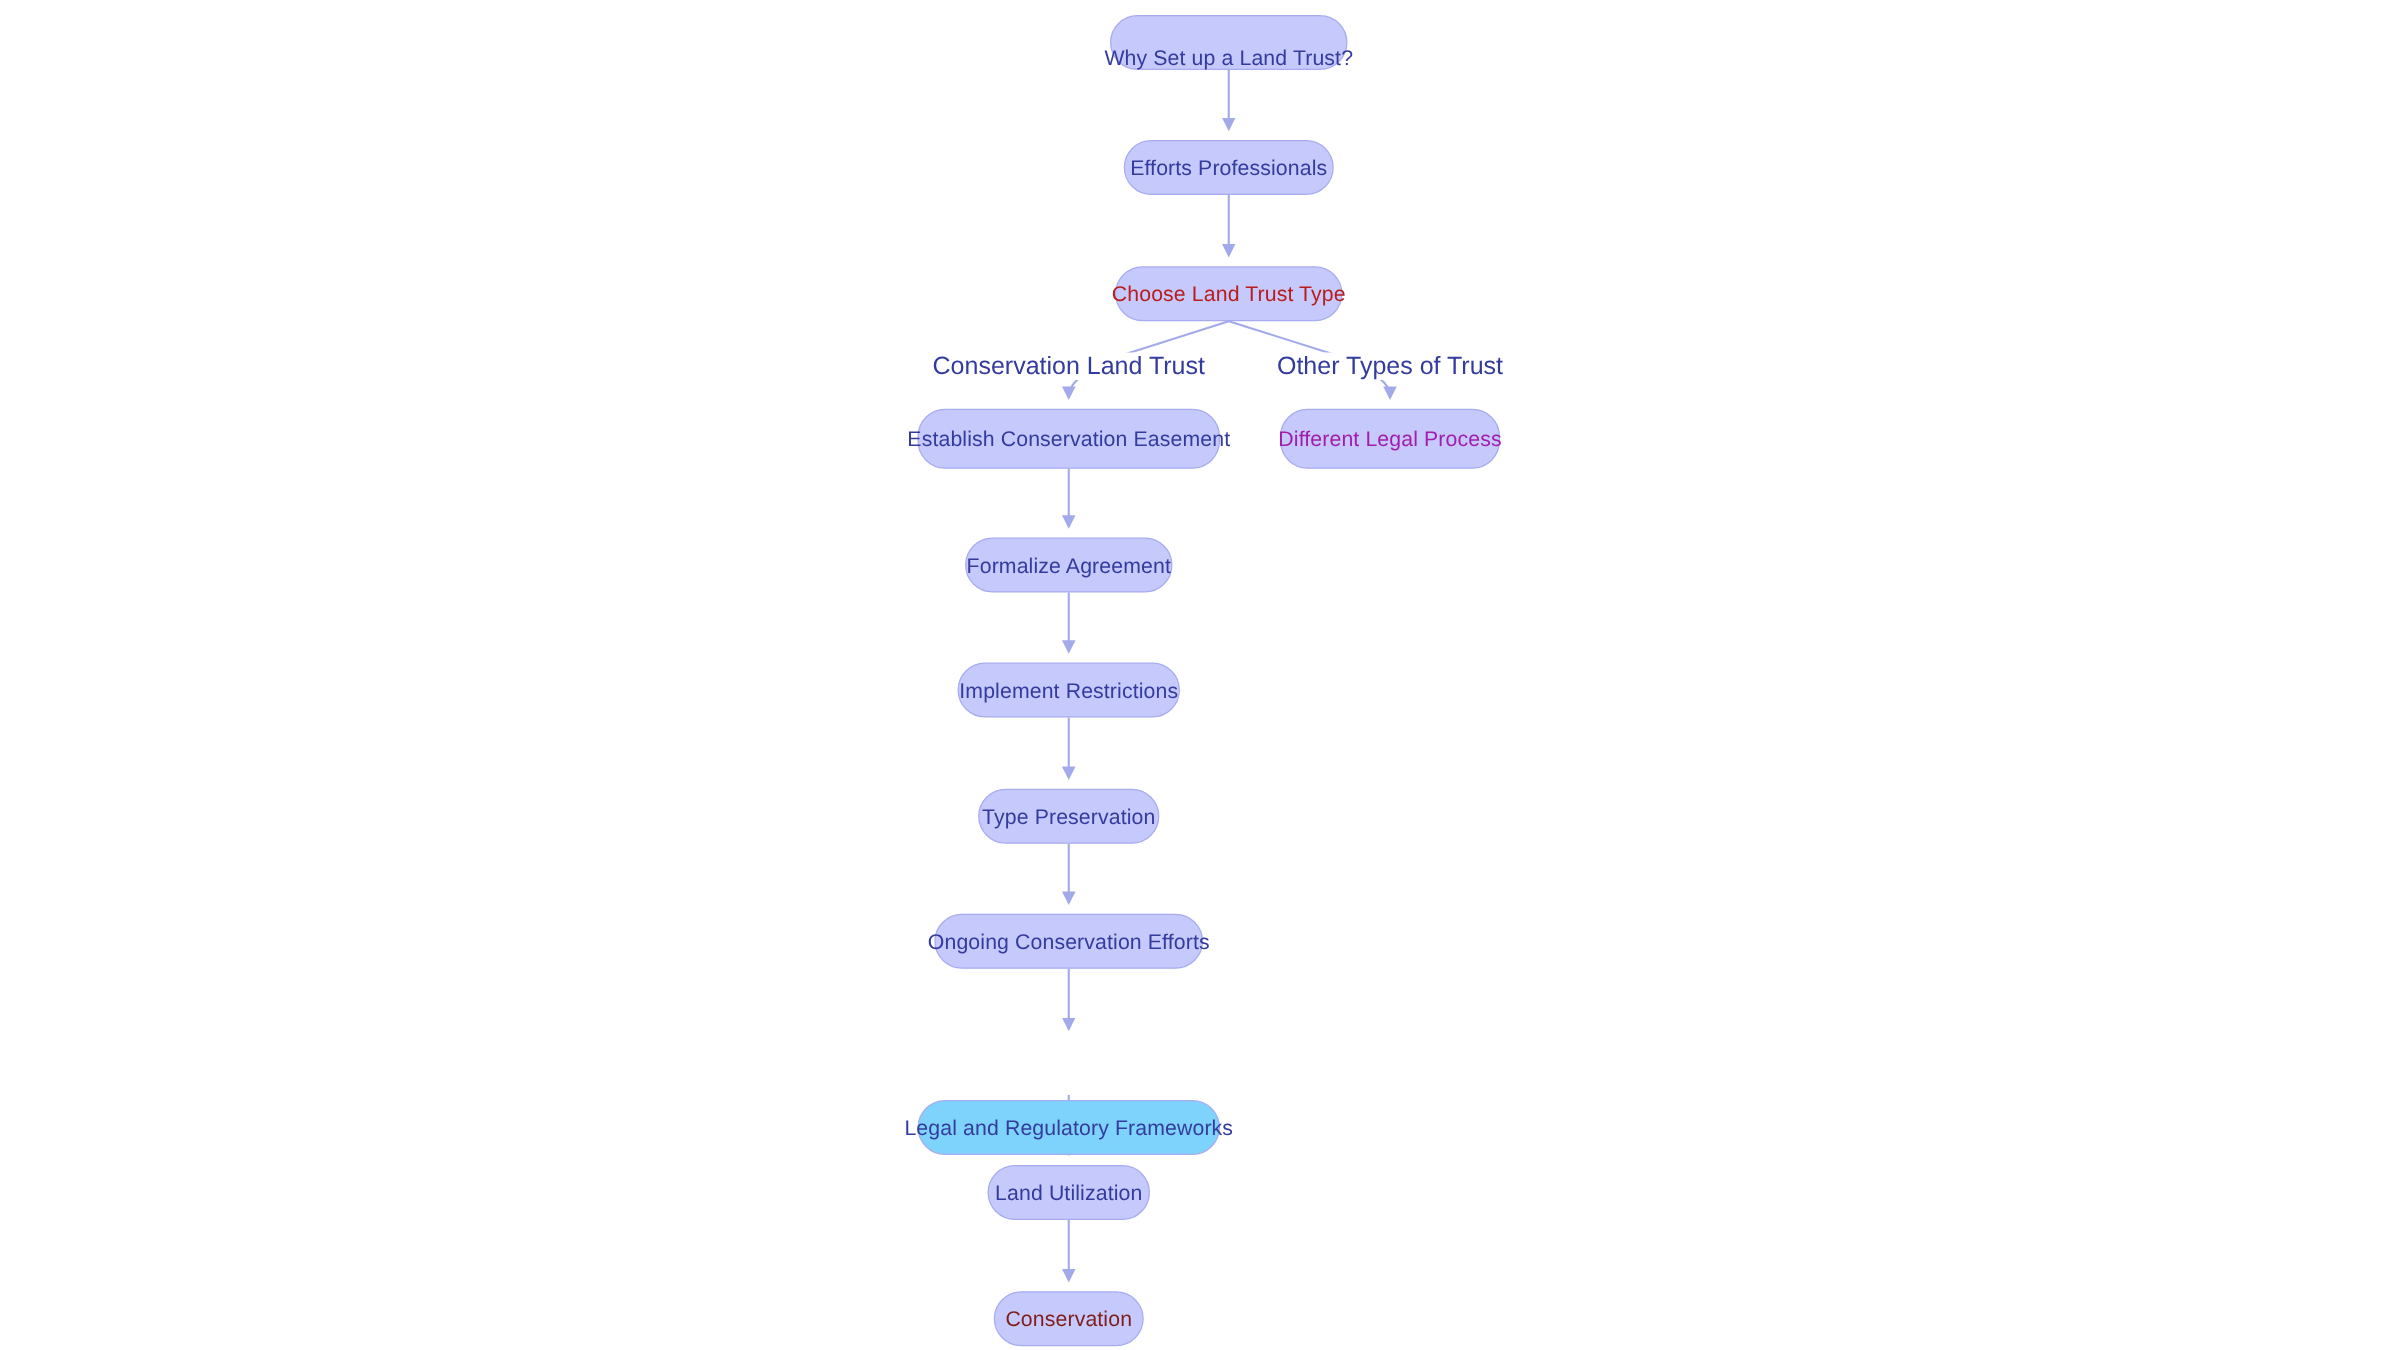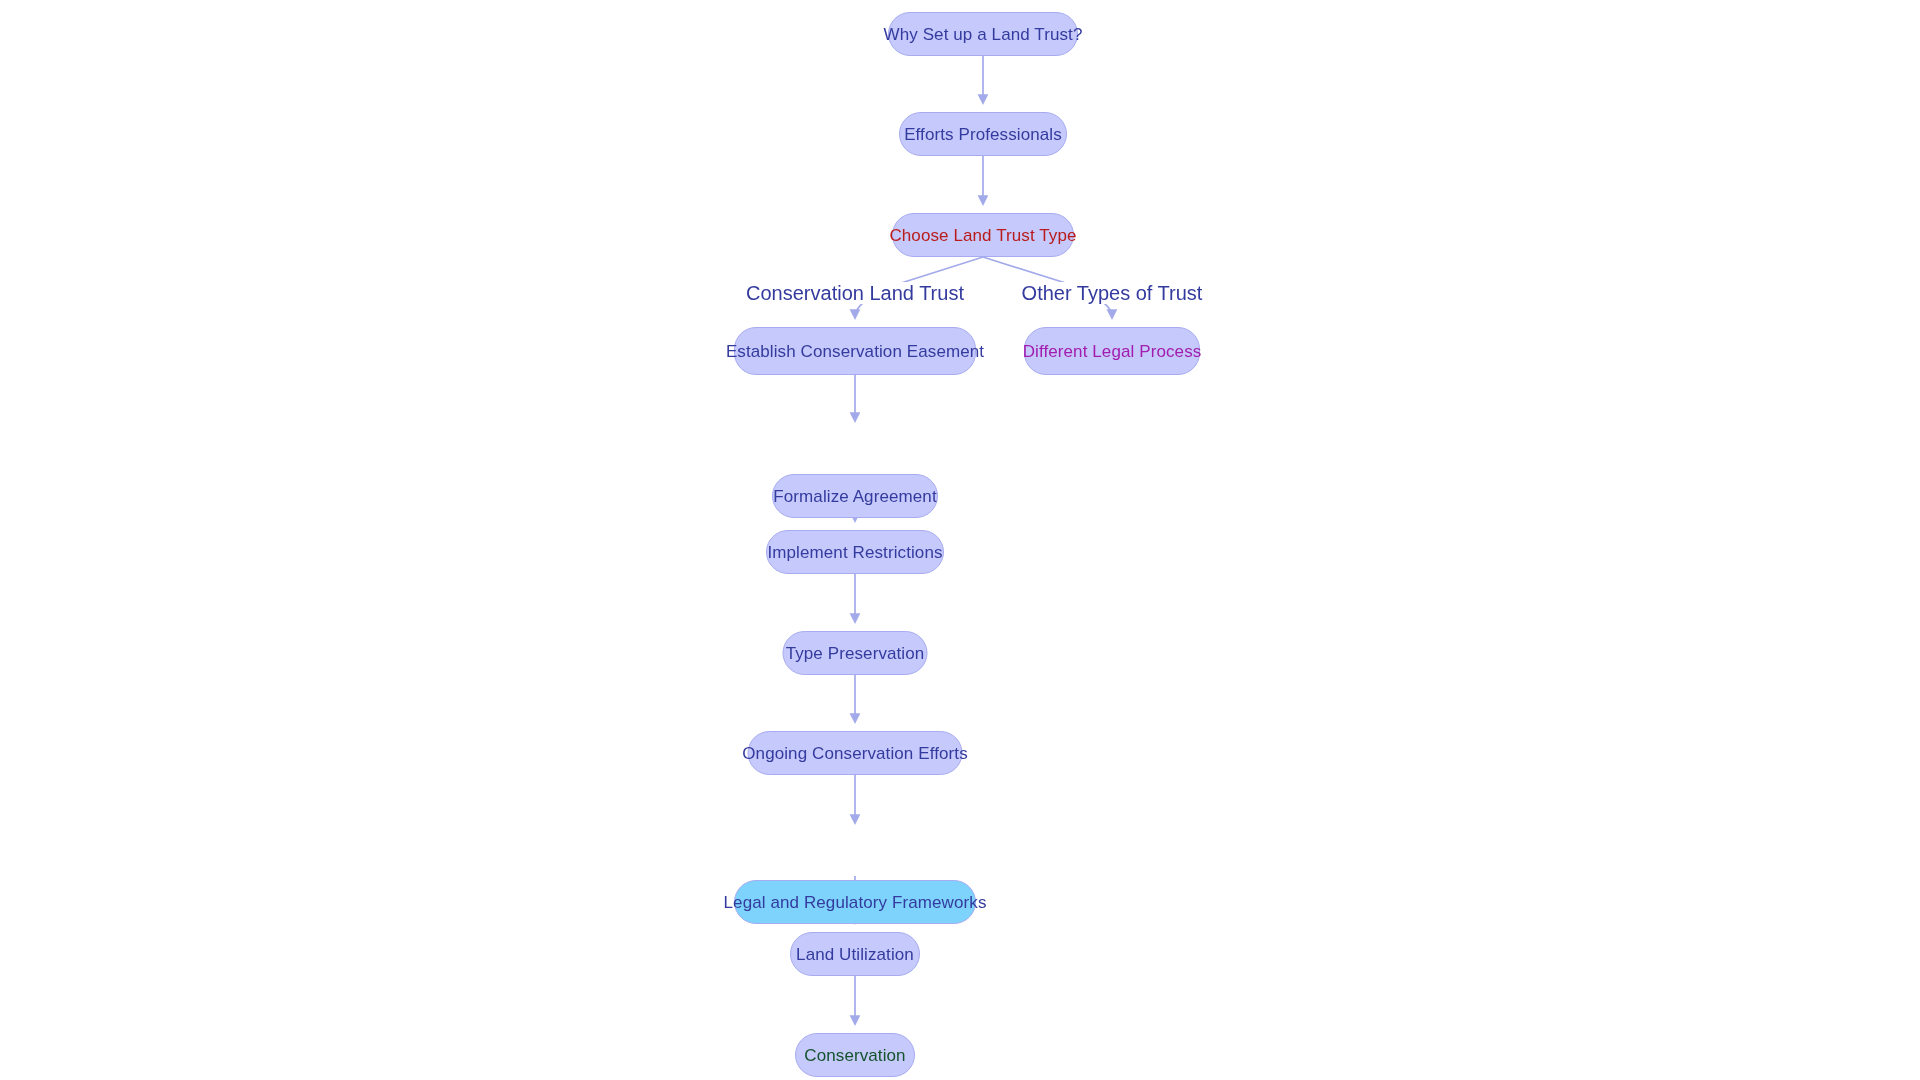--- a/index.html
+++ b/index.html
@@ -76,54 +76,54 @@
         <path d="M855,375 L855,421" fill="none" stroke="#a3aaea" stroke-width="1.7" marker-end="url(#arrowhead)"></path>
         <path d="M855,474 L855,521" fill="none" stroke="#a3aaea" stroke-width="1.7" marker-end="url(#arrowhead)"></path>
         <path d="M855,574 L855,622" fill="none" stroke="#a3aaea" stroke-width="1.7" marker-end="url(#arrowhead)"></path>
         <path d="M855,675 L855,722" fill="none" stroke="#a3aaea" stroke-width="1.7" marker-end="url(#arrowhead)"></path>
         <path d="M855,775 L855,823" fill="none" stroke="#a3aaea" stroke-width="1.7" marker-end="url(#arrowhead)"></path>
         <path d="M855,876 L855,923" fill="none" stroke="#a3aaea" stroke-width="1.7" marker-end="url(#arrowhead)"></path>
         <path d="M855,976 L855,1024" fill="none" stroke="#a3aaea" stroke-width="1.7" marker-end="url(#arrowhead)"></path>
       </g>
   </svg>
   <div id="nodes-group">
-      <div class="node" style="left: 983px; top: 34px; width: 190px; height: 44px; background: rgb(198, 201, 251); border-color: rgb(167, 172, 240); color: rgb(52, 59, 158); border-radius: 22px;">
+      <div class="node" style="left: 983px; top: 34px; width: 190px; height: 44px; background: rgb(198, 201, 251); border-color: rgb(167, 172, 240); color: rgb(52, 59, 158); border-radius: 22px; align-items: flex-end;">
         <span class="node-label">Why Set up a Land Trust?</span>
       </div>
       <div class="node" style="left: 983px; top: 134px; width: 168px; height: 44px; background: rgb(198, 201, 251); border-color: rgb(167, 172, 240); color: rgb(52, 59, 158); border-radius: 22px;">
         <span class="node-label">Efforts Professionals</span>
       </div>
       <div class="node" style="left: 983px; top: 235px; width: 182px; height: 44px; background: rgb(198, 201, 251); border-color: rgb(167, 172, 240); color: #b91c1c; border-radius: 22px;">
         <span class="node-label">Choose Land Trust Type</span>
       </div>
       <div class="node" style="left: 855px; top: 351px; width: 242px; height: 48px; background: rgb(198, 201, 251); border-color: rgb(167, 172, 240); color: rgb(52, 59, 158); border-radius: 22px; text-align: right;">
         <span class="node-label">Establish Conservation Easement</span>
       </div>
       <div class="node" style="left: 1112px; top: 351px; width: 176px; height: 48px; background: rgb(198, 201, 251); border-color: rgb(167, 172, 240); color: #a21caf; border-radius: 22px; text-align: center;">
         <span class="node-label">Different Legal Process</span>
       </div>
-      <div class="node" style="left: 855px; top: 452px; width: 166px; height: 44px; background: rgb(198, 201, 251); border-color: rgb(167, 172, 240); color: rgb(52, 59, 158); border-radius: 22px; margin-top: 44px;">
+      <div class="node" style="left: 855px; top: 452px; width: 166px; height: 44px; background: rgb(198, 201, 251); border-color: rgb(167, 172, 240); color: rgb(52, 59, 158); border-radius: 22px;">
         <span class="node-label">Formalize Agreement</span>
       </div>
       <div class="node" style="left: 855px; top: 552px; width: 178px; height: 44px; background: rgb(198, 201, 251); border-color: rgb(167, 172, 240); color: rgb(52, 59, 158); border-radius: 22px;">
         <span class="node-label">Implement Restrictions</span>
       </div>
       <div class="node" style="left: 855px; top: 653px; width: 145px; height: 44px; background: rgb(198, 201, 251); border-color: rgb(167, 172, 240); color: rgb(52, 59, 158); border-radius: 22px;">
         <span class="node-label">Type Preservation</span>
       </div>
       <div class="node" style="left: 855px; top: 753px; width: 215px; height: 44px; background: rgb(198, 201, 251); border-color: rgb(167, 172, 240); color: rgb(52, 59, 158); border-radius: 22px;">
         <span class="node-label">Ongoing Conservation Efforts</span>
       </div>
       <div class="node" style="left: 855px; top: 902px; width: 242px; height: 44px; background: #7dd3fc; border-color: rgb(167, 172, 240); color: rgb(52, 59, 158); border-radius: 22px;">
         <span class="node-label">Legal and Regulatory Frameworks</span>
       </div>
       <div class="node" style="left: 855px; top: 954px; width: 130px; height: 44px; background: rgb(198, 201, 251); border-color: rgb(167, 172, 240); color: rgb(52, 59, 158); border-radius: 22px;">
         <span class="node-label">Land Utilization</span>
       </div>
-      <div class="node" style="left: 855px; top: 1055px; width: 120px; height: 44px; background: rgb(198, 201, 251); border-color: rgb(167, 172, 240); color: #14532d; border-radius: 22px;">
+      <div class="node" style="left: 855px; top: 1055px; width: 120px; height: 44px; background: rgb(198, 201, 251); border-color: rgb(167, 172, 240); color: #7f1d1d; border-radius: 22px;">
         <span class="node-label">Conservation</span>
       </div>
     </div>
   <div id="edge-labels-group">
       <div class="edge-label" style="left: 855px; top: 293px; color: rgb(52, 59, 158);">Conservation Land Trust</div>
       <div class="edge-label" style="left: 1112px; top: 293px; color: rgb(52, 59, 158);">Other Types of Trust</div>
     </div>
 </div>
 
 </body></html>

